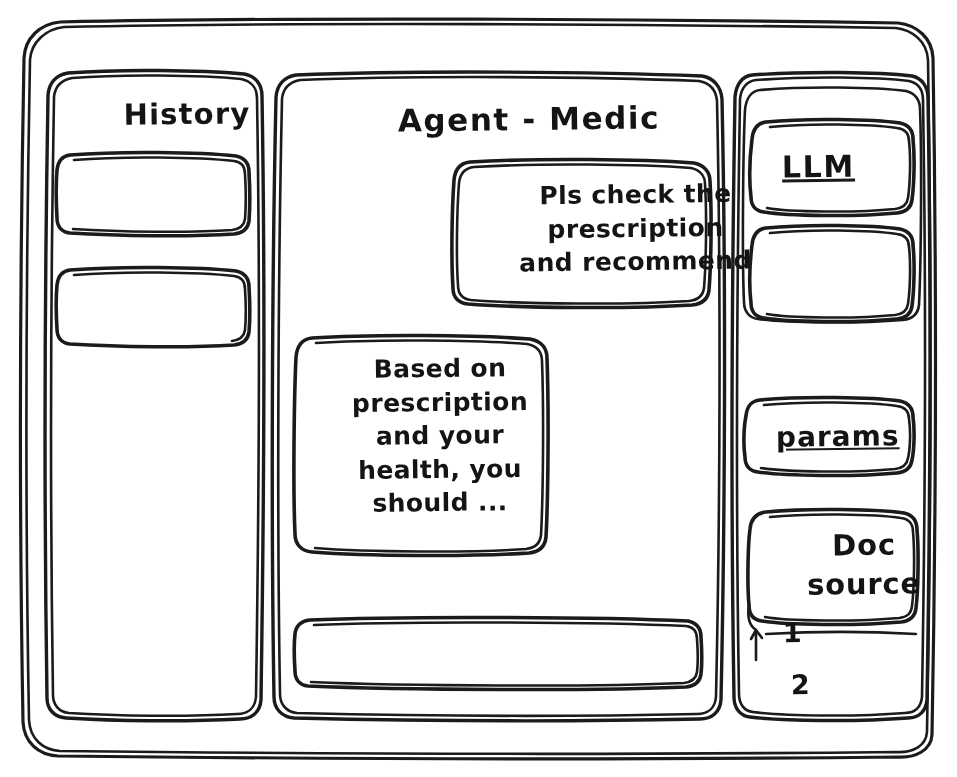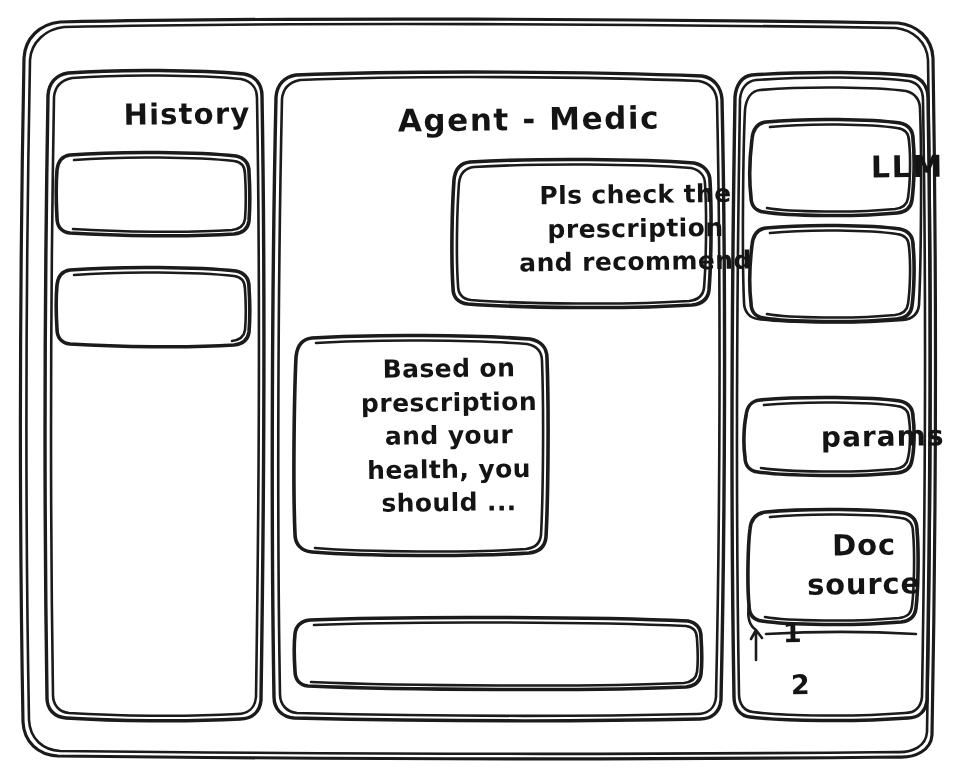--- a/index.html
+++ b/index.html
@@ -84,21 +84,22 @@
   }
   .list-num {
     font-size: 27px;
     font-weight: 700;
     text-align: left;
   }
 
   .center-flex {
     display: flex;
     align-items: center;
-    justify-content: flex-end;
+    justify-content: flex-start;
+    text-decoration: underline;
   }
 </style>
 </head>
 <body>
 
 <svg id="sketch" viewBox="0 0 957 777">
 
   <path class="s-outer" d="
     M 60 22 C 300 17, 640 19, 898 23
     C 917 25, 932 38, 933 58
@@ -359,21 +360,21 @@
   </div>
 
   <div class="abs hand agent-title" style="left:274px; top:100px; width:448px;">Agent - Medic</div>
 
   <div class="abs" style="left:476px; top:162px; width:257px; height:143px;">
     <div class="hand bubble-text" style="margin-top:16px;">Pls check the</div>
     <div class="hand bubble-text">prescription</div>
     <div class="hand bubble-text">and recommend</div>
   </div>
 
-  <div class="abs" style="left:292px; top:338px; width:252px; height:216px;">
+  <div class="abs" style="left:283px; top:338px; width:252px; height:216px;">
     <div class="hand bubble-text" style="margin-top:14px;">Based on</div>
     <div class="hand bubble-text">prescription</div>
     <div class="hand bubble-text">and your</div>
     <div class="hand bubble-text">health, you</div>
     <div class="hand bubble-text">should ...</div>
   </div>
 
   <div class="abs" style="left:295px; top:620px; width:406px; height:67px;">
     <div class="hand" style="text-align:left; padding:20px 0 0 16px; font-size:20px; font-weight:400;"></div>
   </div>

